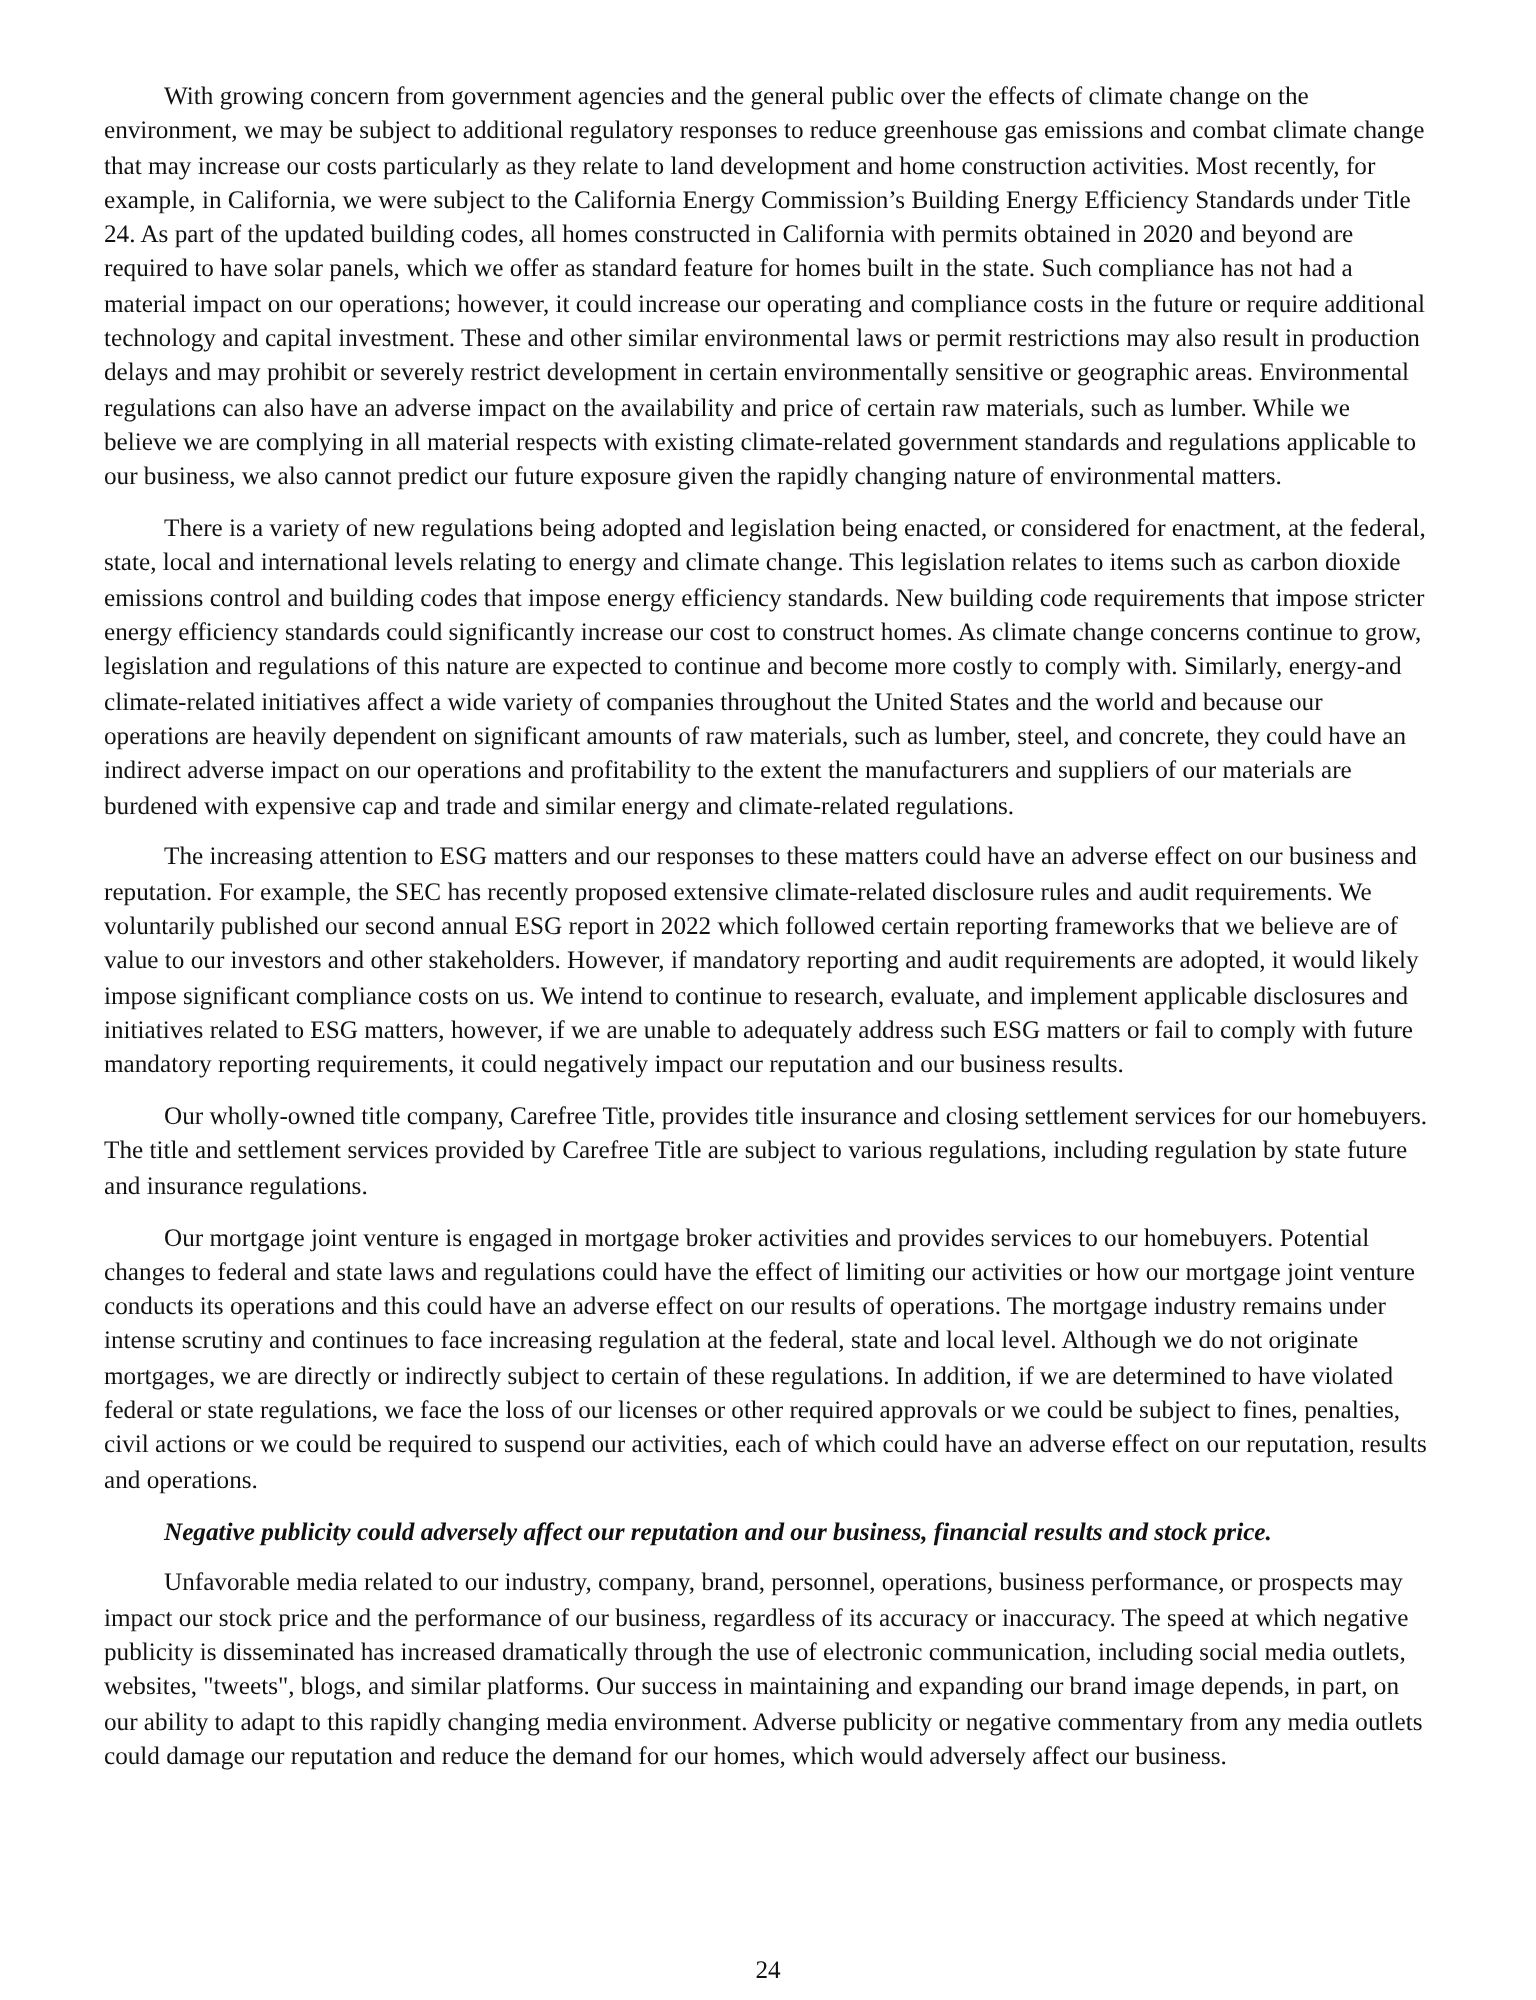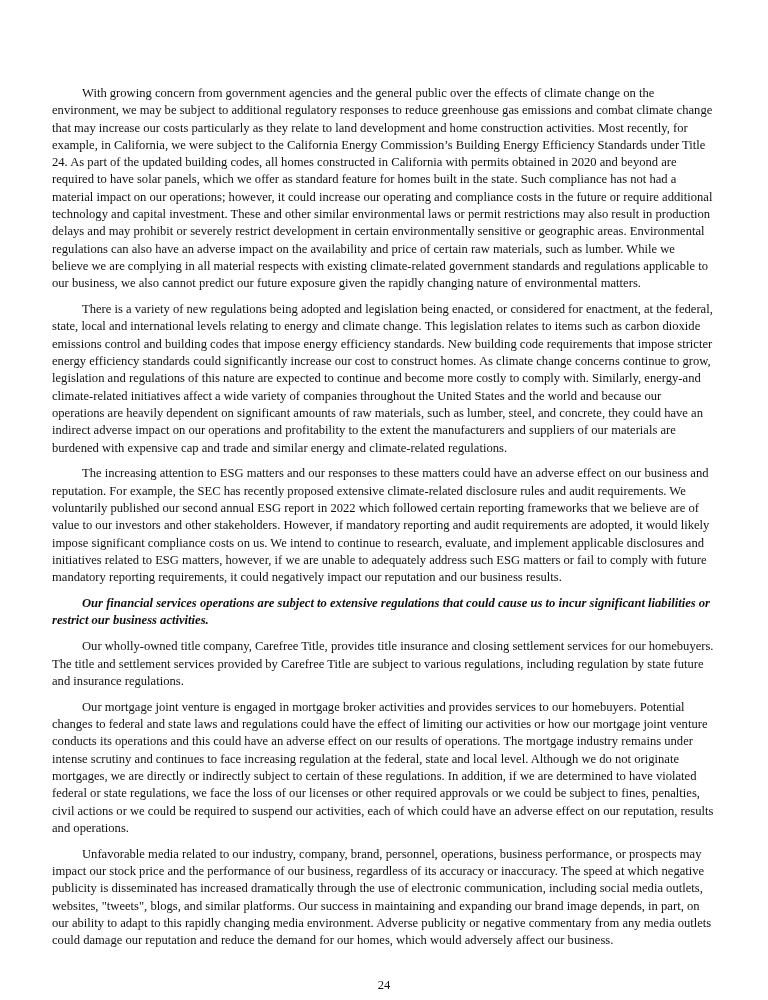--- a/index.html
+++ b/index.html
@@ -1,36 +1,36 @@
 <!DOCTYPE html>
 <html><head>
 <meta charset="utf-8">
 <style>
   html, body { margin: 0; padding: 0; background: #ffffff; }
   body { width: 768px; height: 1000px; position: relative; overflow: hidden; }
   .page {
     position: absolute; left: 52px; top: 40px; width: 662px;
     font-family: "Liberation Serif", "DejaVu Serif", serif;
-    font-size: 12.6px; line-height: 17.3px; color: #111111; margin-top: 45px;
+    font-size: 12.6px; line-height: 17.3px; color: #111111;
   }
   .page p { margin: 0 0 8.6px 0; text-align: left; }
   .indent { text-indent: 30px; }
   .bi { font-weight: bold; font-style: italic; }
   .heading { font-weight: bold; font-style: italic; margin: 0 0 8.6px 0; }
   .page-number {
     position: absolute; top: 978px; left: 0; width: 768px; text-align: center;
     font-family: "Liberation Serif", "DejaVu Serif", serif; font-size: 12.6px; color: #111111;
   }
 </style>
 </head>
 <body>
 
 <div class="page">
   <p class="indent">With growing concern from government agencies and the general public over the effects of climate change on the environment, we may be subject to additional regulatory responses to reduce greenhouse gas emissions and combat climate change that may increase our costs particularly as they relate to land development and home construction activities. Most recently, for example, in California, we were subject to the California Energy Commission’s Building Energy Efficiency Standards under Title 24. As part of the updated building codes, all homes constructed in California with permits obtained in 2020 and beyond are required to have solar panels, which we offer as standard feature for homes built in the state. Such compliance has not had a material impact on our operations; however, it could increase our operating and compliance costs in the future or require additional technology and capital investment. These and other similar environmental laws or permit restrictions may also result in production delays and may prohibit or severely restrict development in certain environmentally sensitive or geographic areas.  Environmental regulations can also have an adverse impact on the availability and price of certain raw materials, such as lumber. While we believe we are complying in all material respects with existing climate-related government standards and regulations applicable to our business, we also cannot predict our future exposure given the rapidly changing nature of environmental matters.</p>
   <p class="indent">There is a variety of new regulations being adopted and legislation being enacted, or considered for enactment, at the federal, state, local and international levels relating to energy and climate change. This legislation relates to items such as carbon dioxide emissions control and building codes that impose energy efficiency standards. New building code requirements that impose stricter energy efficiency standards could significantly increase our cost to construct homes. As climate change concerns continue to grow, legislation and regulations of this nature are expected to continue and become more costly to comply with. Similarly, energy-and climate-related initiatives affect a wide variety of companies throughout the United States and the world and because our operations are heavily dependent on significant amounts of raw materials, such as lumber, steel, and concrete, they could have an indirect adverse impact on our operations and profitability to the extent the manufacturers and suppliers of our materials are burdened with expensive cap and trade and similar energy and climate-related regulations.</p>
   <p class="indent">The increasing attention to ESG matters and our responses to these matters could have an adverse effect on our business and reputation. For example, the SEC has recently proposed extensive climate-related disclosure rules and audit requirements. We voluntarily published our second annual ESG report in 2022 which followed certain reporting frameworks that we believe are of value to our investors and other stakeholders. However, if mandatory reporting and audit requirements are adopted, it would likely impose significant compliance costs on us. We intend to continue to research, evaluate, and implement applicable disclosures and initiatives related to ESG matters, however, if we are unable to adequately address such ESG matters or fail to comply with future mandatory reporting requirements, it could negatively impact our reputation and our business results.</p>
-  <p class="indent bi">Our financial services operations are subject to extensive regulations that could cause us to incur significant liabilities or restrict our business activities.</p>
   <p class="indent">Our wholly-owned title company, Carefree Title, provides title insurance and closing settlement services for our homebuyers. The title and settlement services provided by Carefree Title are subject to various regulations, including regulation by state future and insurance regulations.</p>
   <p class="indent">Our mortgage joint venture is engaged in mortgage broker activities and provides services to our homebuyers. Potential changes to federal and state laws and regulations could have the effect of limiting our activities or how our mortgage joint venture conducts its operations and this could have an adverse effect on our results of operations. The mortgage industry remains under intense scrutiny and continues to face increasing regulation at the federal, state and local level. Although we do not originate mortgages, we are directly or indirectly subject to certain of these regulations. In addition, if we are determined to have violated federal or state regulations, we face the loss of our licenses or other required approvals or we could be subject to fines, penalties, civil actions or we could be required to suspend our activities, each of which could have an adverse effect on our reputation, results and operations.</p>
+  <p class="indent bi">Negative publicity could adversely affect our reputation and our business, financial results and stock price.</p>
   <p class="indent">Unfavorable media related to our industry, company, brand, personnel, operations, business performance, or prospects may impact our stock price and the performance of our business, regardless of its accuracy or inaccuracy. The speed at which negative publicity is disseminated has increased dramatically through the use of electronic communication, including social media outlets, websites, "tweets", blogs, and similar platforms. Our success in maintaining and expanding our brand image depends, in part, on our ability to adapt to this rapidly changing media environment. Adverse publicity or negative commentary from any media outlets could damage our reputation and reduce the demand for our homes, which would adversely affect our business.</p>
 </div>
 
 <div class="page-number">24</div>
 
 </body></html>

